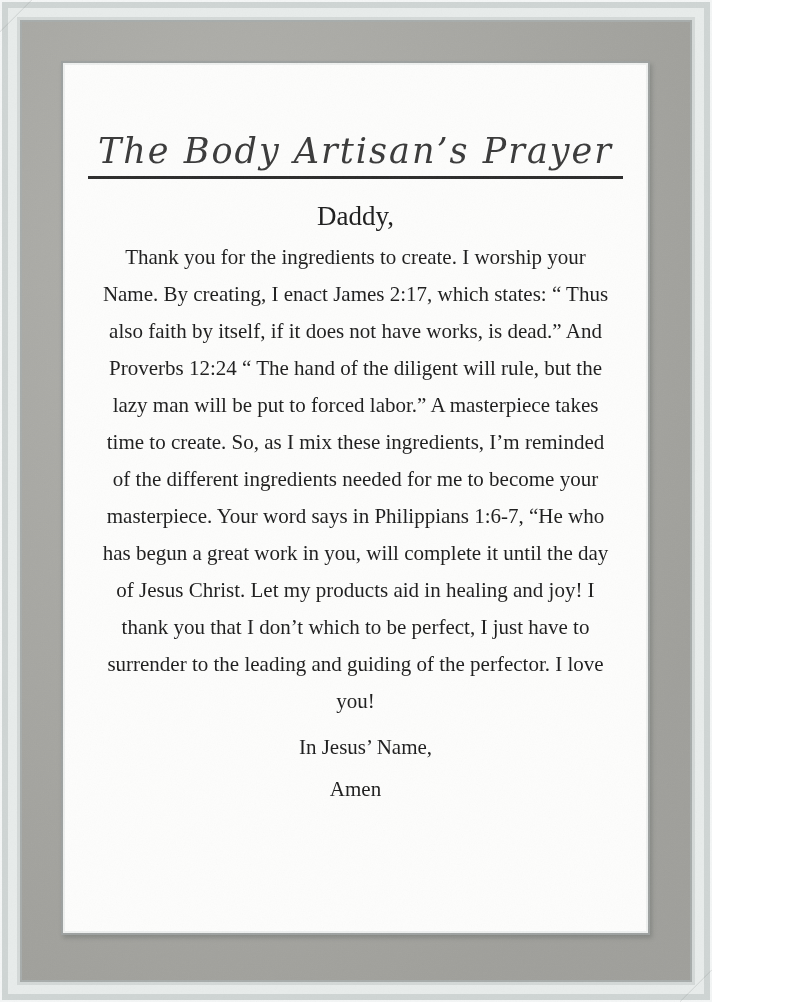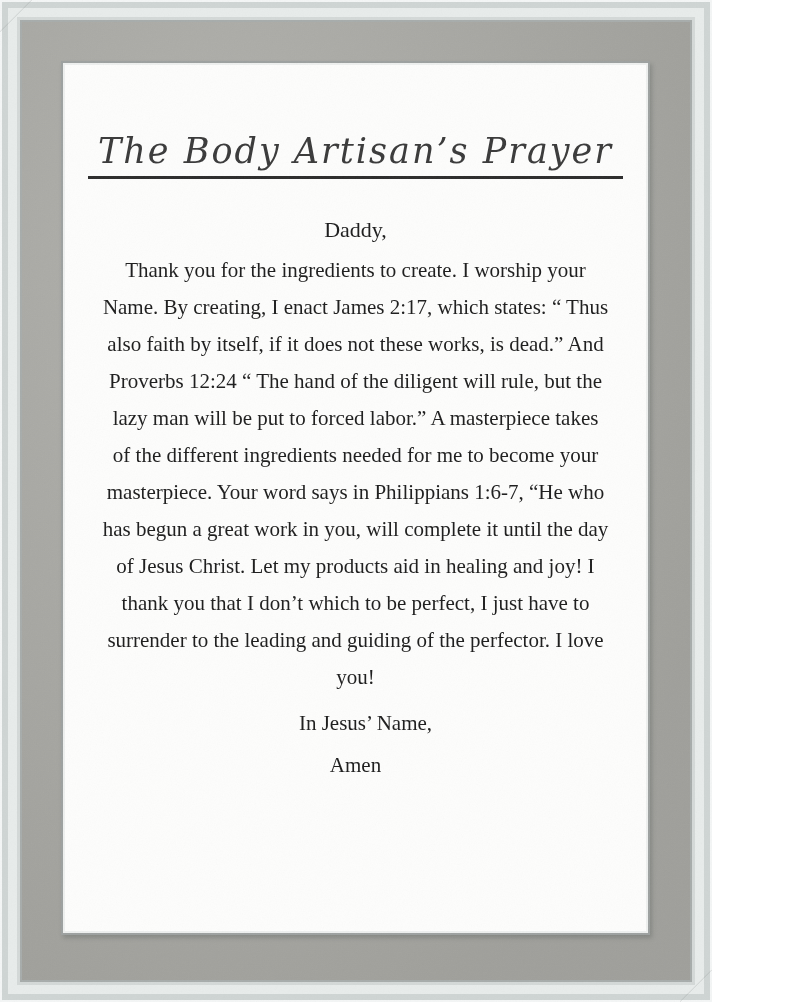--- a/index.html
+++ b/index.html
@@ -72,23 +72,23 @@
     font-style: italic;
     font-weight: 400;
     font-size: 35px;
     letter-spacing: 2px;
     color: var(--title-ink, #3a3a3a);
     padding: 0 10px 5px 10px;
     border-bottom: 3px solid var(--underline, #2c2c2c);
     white-space: nowrap;
   }
   .salutation {
-    margin-top: 32px;
+    margin-top: 19px;
     font-family: "Liberation Serif", serif;
-    font-size: 22px;
+    font-size: 27px;
     line-height: 37px;
     color: var(--text-ink, #1d1d1d);
   }
   .body-block {
     margin-top: 4px;
   }
   .line {
     font-family: "Liberation Serif", serif;
     font-size: 21px;
     line-height: 37px;
@@ -107,23 +107,24 @@
 
       <div>
         <span class="title">The Body Artisan’s Prayer</span>
       </div>
 
       <div class="salutation">Daddy,</div>
 
       <div class="body-block">
         <div class="line">Thank you for the ingredients to create. I worship your</div>
         <div class="line">Name. By creating, I enact James 2:17, which states: “ Thus</div>
-        <div class="line">also faith by itself, if it does not these works, is dead.” And</div>
+        <div class="line">also faith by itself, if it does not have works, is dead.” And</div>
         <div class="line">Proverbs 12:24 “ The hand of the diligent will rule, but the</div>
         <div class="line">lazy man will be put to forced labor.” A masterpiece takes</div>
+        <div class="line">time to create. So, as I mix these ingredients, I’m reminded</div>
         <div class="line">of the different ingredients needed for me to become your</div>
         <div class="line">masterpiece. Your word says in Philippians 1:6-7, “He who</div>
         <div class="line">has begun a great work in you, will complete it until the day</div>
         <div class="line">of Jesus Christ. Let my products aid in healing and joy! I</div>
         <div class="line">thank you that I don’t which to be perfect, I just have to</div>
         <div class="line">surrender to the leading and guiding of the perfector. I love</div>
         <div class="line">you!</div>
       </div>
 
       <div class="line closing-1">In Jesus’ Name,</div>

